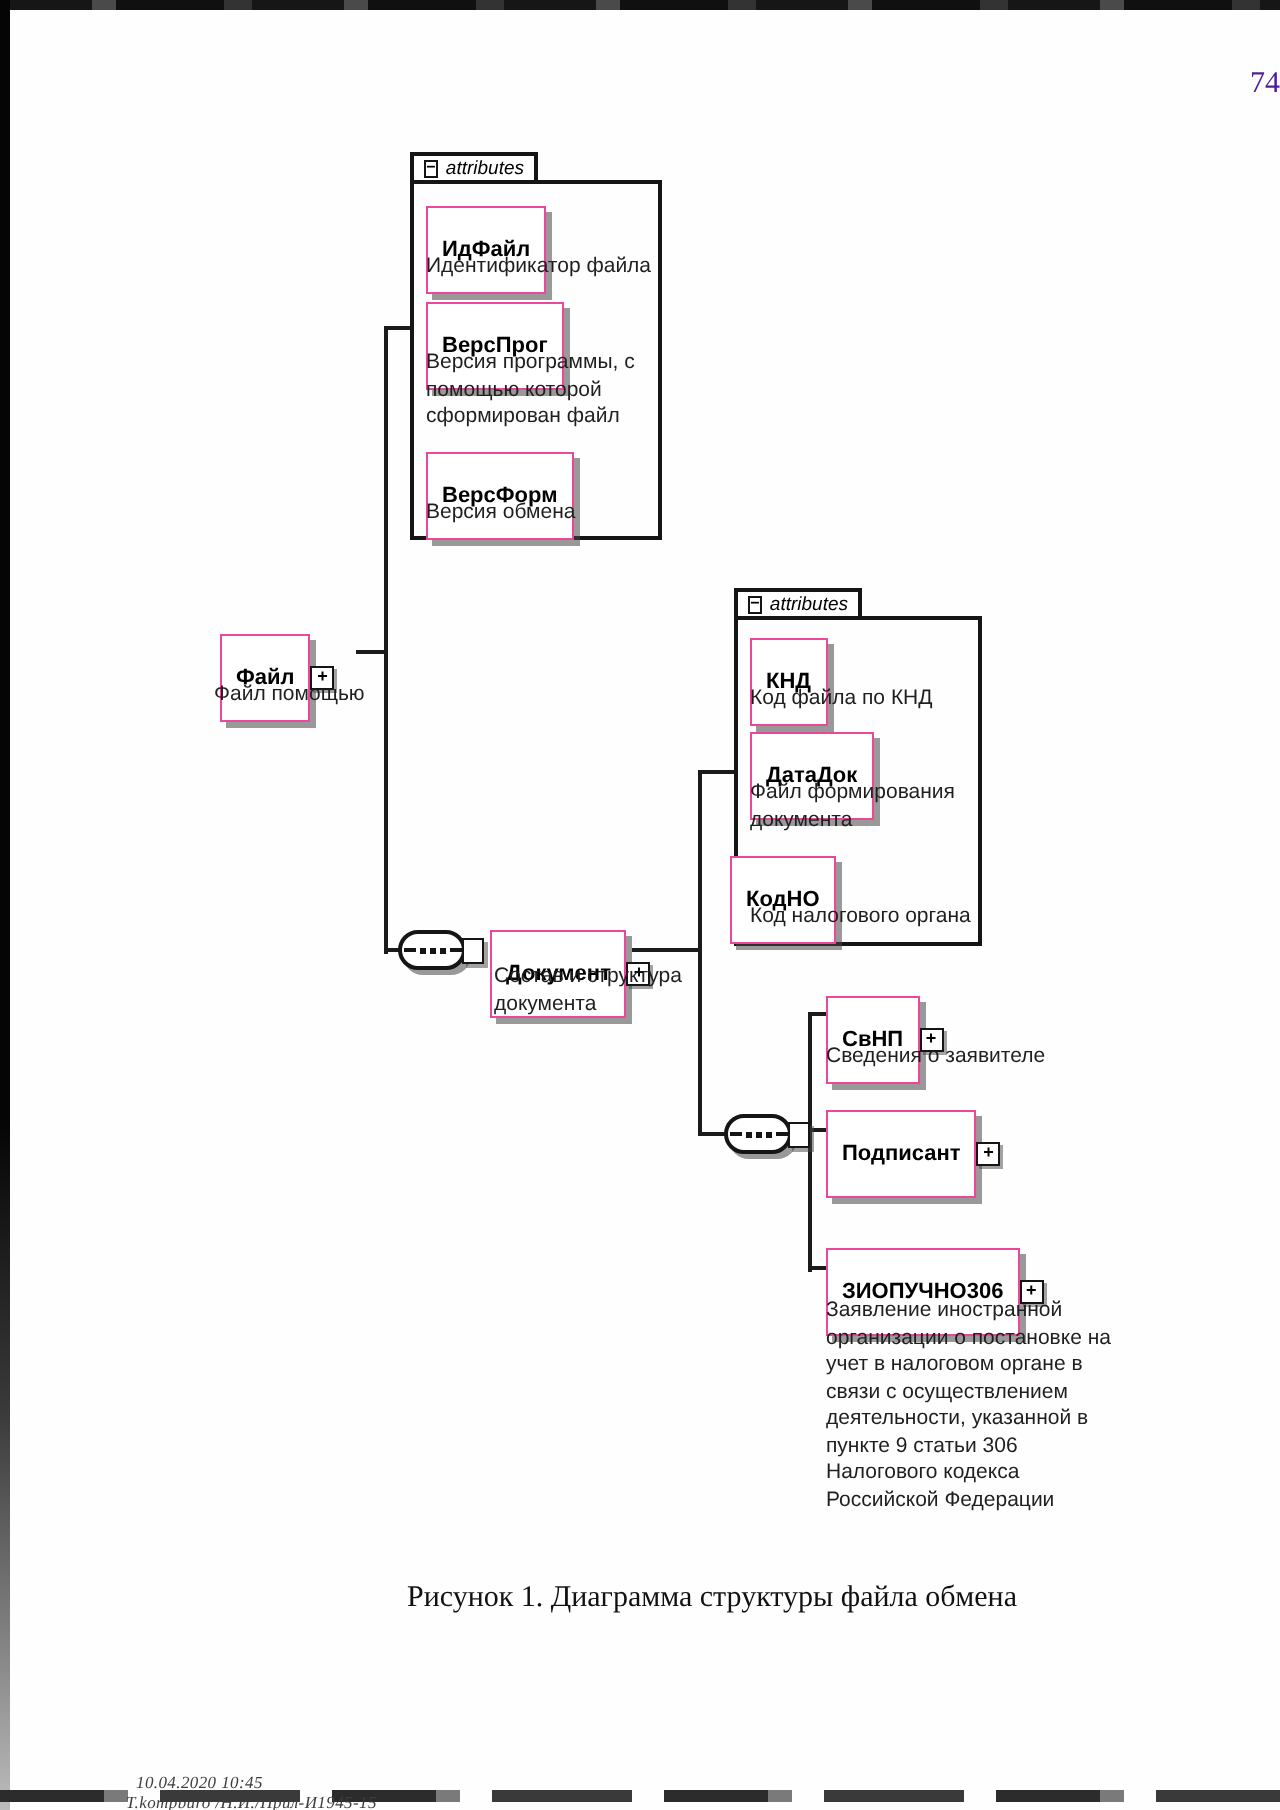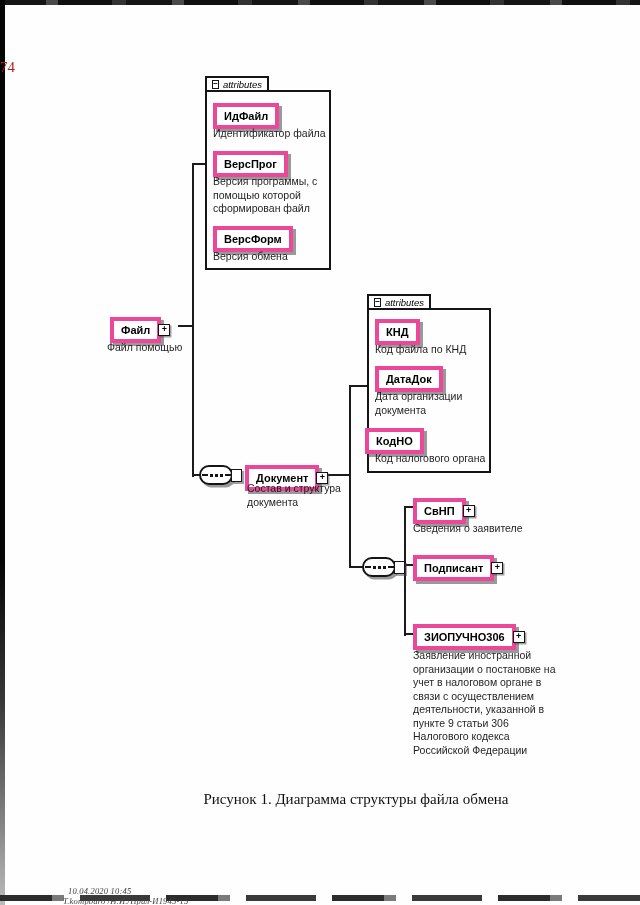--- a/index.html
+++ b/index.html
@@ -6,29 +6,29 @@
   #page{position:relative;width:640px;height:905px;background:#fefefe;overflow:hidden;
         font-family:"Liberation Sans",sans-serif;color:#1b1b1b;}
   
   .edge-top{position:absolute;left:0;top:0;width:640px;height:5px;
     background:repeating-linear-gradient(90deg,#161616 0 46px,#4a4a4a 46px 58px,#101010 58px 112px,#333 112px 126px);}
   .edge-left{position:absolute;left:0;top:0;width:5px;height:905px;
     background:linear-gradient(180deg,#050505 0%,#050505 62%,#3a3a3a 78%,#8a8a8a 92%,#bcbcbc 100%);}
   .edge-bottom{position:absolute;left:0;top:895px;width:640px;height:6px;
     background:repeating-linear-gradient(90deg,#2c2c2c 0 52px,#7a7a7a 52px 64px,transparent 64px 80px,#3a3a3a 80px 150px,transparent 150px 166px);}
   
-  .pageno{position:absolute;left:0;top:34px;width:100%;text-align:left;
-    font:15px "Liberation Serif",serif;color:#b91c1c;margin-top:25px;}
+  .pageno{position:absolute;left:0;top:34px;width:100%;text-align:right;
+    font:15px "Liberation Serif",serif;color:#4c1d95;}
   .figcaption{position:absolute;left:0;top:791px;width:100%;text-align:center;
     font:15px "Liberation Serif",serif;color:#111;margin-left:36px;}
   .footer-line{position:absolute;font:italic 8.5px "Liberation Serif",serif;color:#3d3d3d;letter-spacing:.2px;margin-top:45px;}
   
   .line{position:absolute;background:#1b1b1b;}
-  .el-box{position:absolute;box-sizing:border-box;background:#fff;border:4px solid #ec4899;
-    box-shadow:3px 3px 0 rgba(70,70,70,.55);padding:2px 7px;white-space:nowrap;
+  .el-box{position:absolute;box-sizing:border-box;background:#fff;border:1px solid #ec4899;
+    box-shadow:3px 3px 0 rgba(70,70,70,.55);padding:14px 7px;white-space:nowrap;
     font:bold 11px/14px "Liberation Sans",sans-serif;color:#000;}
   .expand-box{position:absolute;right:-13px;top:50%;transform:translateY(-50%);
     width:12px;height:12px;box-sizing:border-box;background:#fff;border:1.5px solid #151515;
     font:bold 9px/9px "Liberation Sans",sans-serif;text-align:center;
     box-shadow:1.5px 1.5px 0 rgba(70,70,70,.5);}
   .annotation{position:absolute;font:10.5px/13.5px "Liberation Sans",sans-serif;color:#1f1f1f;}
   .nowrap{white-space:nowrap;}
   .attr-container{position:absolute;box-sizing:border-box;border:2px solid #151515;background:transparent;}
   .attr-tab{position:absolute;box-sizing:border-box;height:16px;border:2px solid #151515;background:#fff;
     display:flex;align-items:center;gap:4px;padding:0 5px;
@@ -115,21 +115,21 @@
   </div>
 
   <div class="el-box" style="left:375px;top:319px">
     <span>КНД</span>
   </div>
   <div class="annotation nowrap" style="left:375px;top:343px">Код файла по КНД</div>
 
   <div class="el-box" style="left:375px;top:366px">
     <span>ДатаДок</span>
   </div>
-  <div class="annotation" style="left:375px;top:390px;width:108px">Дата организации документа</div>
+  <div class="annotation" style="left:375px;top:390px;width:108px">Файл формирования документа</div>
 
   <div class="el-box" style="left:365px;top:428px">
     <span>КодНО</span>
   </div>
   <div class="annotation nowrap" style="left:375px;top:452px">Код налогового органа</div>
 
   <div class="seq" style="left:362px;top:557px;width:34px;height:20px">
     <span class="dash"></span>
     <span class="dot"></span>
     <span class="dot"></span>

